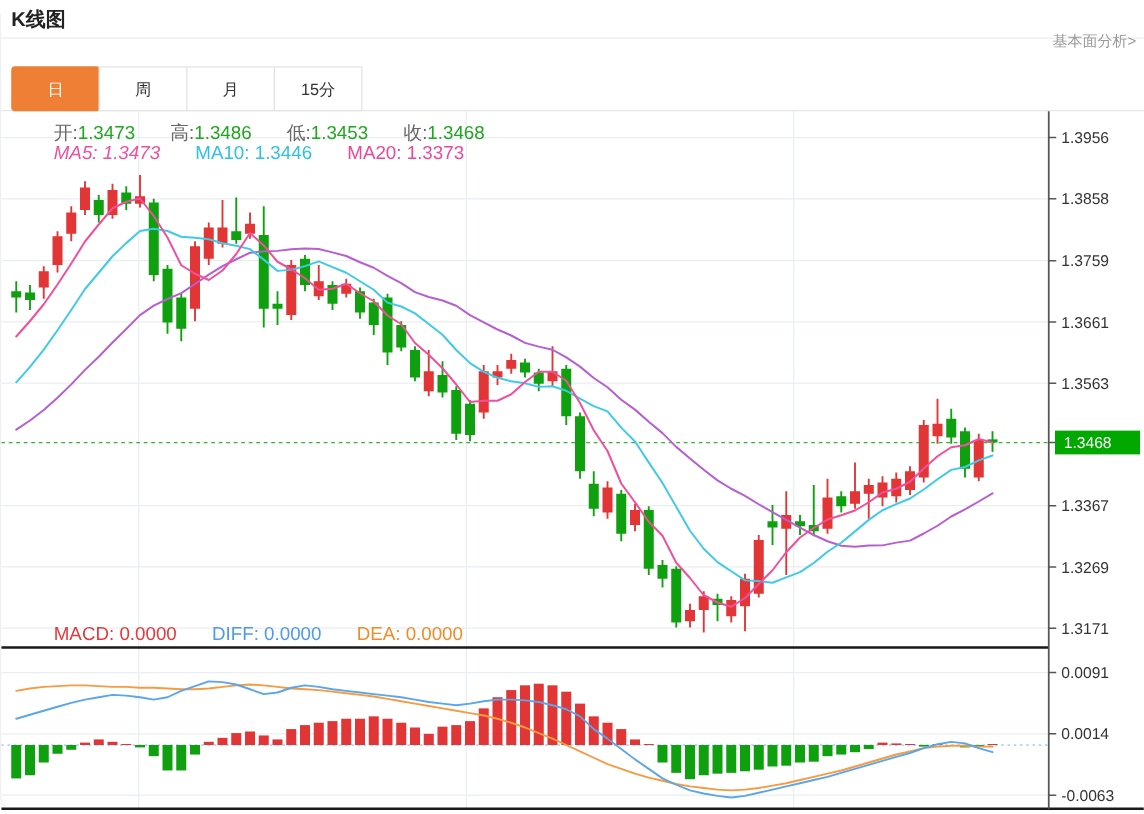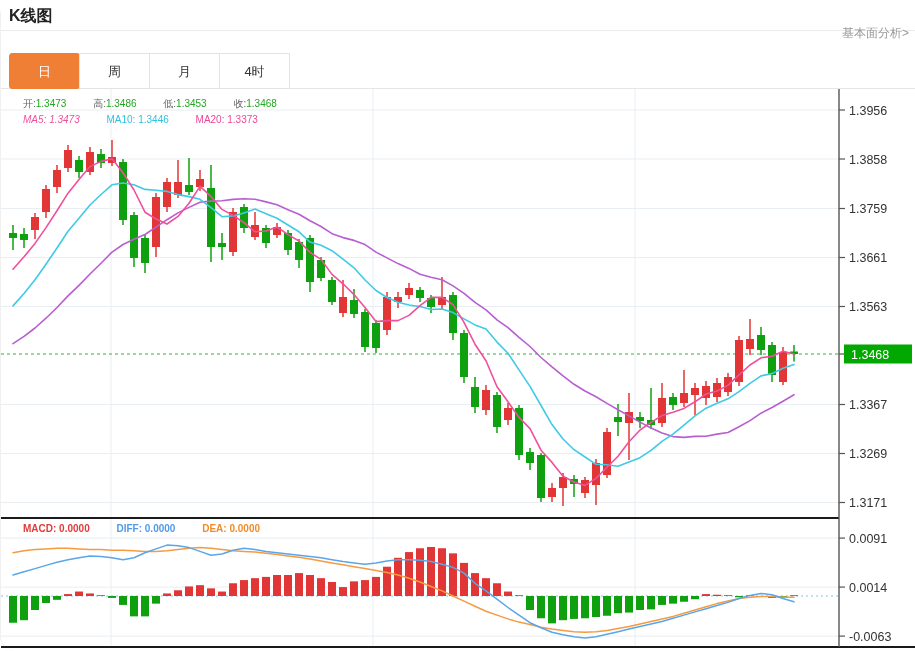--- a/index.html
+++ b/index.html
@@ -8,45 +8,45 @@
   .page{position:absolute;inset:0;border-left:1px solid #f0f0f0;border-radius:15px;}
   .panel-header{position:absolute;top:0;left:0;right:0;height:30px;border-bottom:1px solid #ebebeb;background:#fff;}
   .title{position:absolute;left:8px;top:6px;font-size:16px;font-weight:bold;color:#222;}
   .link{position:absolute;right:6px;top:11px;font-size:12px;color:#999;cursor:pointer;text-decoration:none;margin-top:14px;}
   .tabbar{position:absolute;top:53px;left:8px;height:36px;display:flex;z-index:3;}
   .tab{width:71px;height:36px;line-height:35px;text-align:center;font-size:13px;color:#333;
        background:#fff;border:1px solid #e3e3e3;margin-left:-1px;box-sizing:border-box;cursor:pointer;}
   .tab:first-child{margin-left:0;}
   .tab.active{background:#ee7f35;border-color:#ee7f35;color:#fff;border-radius:3px;}
   #chart{position:absolute;left:0;top:0;z-index:1;}
-  .overlay{position:absolute;z-index:2;white-space:nowrap;font-size:10px;}
+  .overlay{position:absolute;z-index:2;white-space:nowrap;font-size:15px;margin-left:20px;}
   .ohlc-row{top:97px;left:22px;}
   .ma-row{top:114px;left:22px;}
-  .macd-row{top:523px;left:22px;font-weight:bold;}
+  .macd-row{top:499px;left:22px;}
   .pair{margin-right:24px;}
   .lbl{color:#666;}
   .val-up-green{color:#1fa71f;}
   .ma5{color:#f0509b;font-style:italic;} .ma10{color:#2fc1e0;} .ma20{color:#ec4899;}
   .macd-v{color:#e23b3b;} .diff-v{color:#4f9be8;} .dea-v{color:#f08c2a;}
   svg text{font-family:"Liberation Sans","DejaVu Sans",sans-serif;}
 </style>
 </head>
 <body>
 
 <div class="page">
   <div class="panel-header">
     <div class="title">K线图</div>
     <a class="link">基本面分析&gt;</a>
   </div>
 
   <div class="tabbar" id="tabbar">
       <div class="tab active">日</div>
       <div class="tab">周</div>
       <div class="tab">月</div>
-      <div class="tab">4时</div>
+      <div class="tab">15分</div>
     </div>
 
   <svg id="chart" width="915" height="651" viewBox="0 0 915 651">
       <g>
         <line x1="110" y1="89" x2="110" y2="647" stroke="#e9eef3" stroke-width="1"></line>
         <line x1="372" y1="89" x2="372" y2="647" stroke="#e9eef3" stroke-width="1"></line>
         <line x1="634" y1="89" x2="634" y2="647" stroke="#e9eef3" stroke-width="1"></line>
         <line x1="0" y1="110" x2="838" y2="110" stroke="#e9eef3" stroke-width="1"></line>
         <line x1="0" y1="159.00000000000014" x2="838" y2="159.00000000000014" stroke="#e9eef3" stroke-width="1"></line>
         <line x1="0" y1="208.50000000000026" x2="838" y2="208.50000000000026" stroke="#e9eef3" stroke-width="1"></line>

